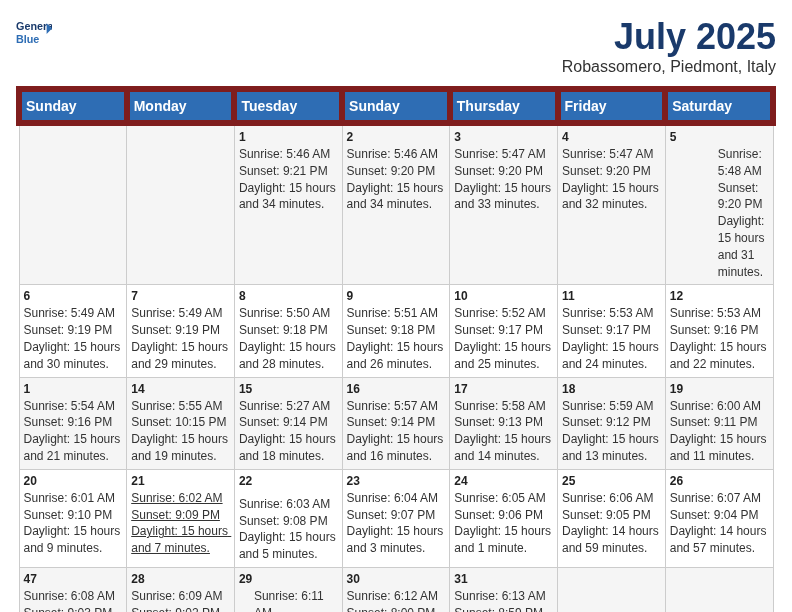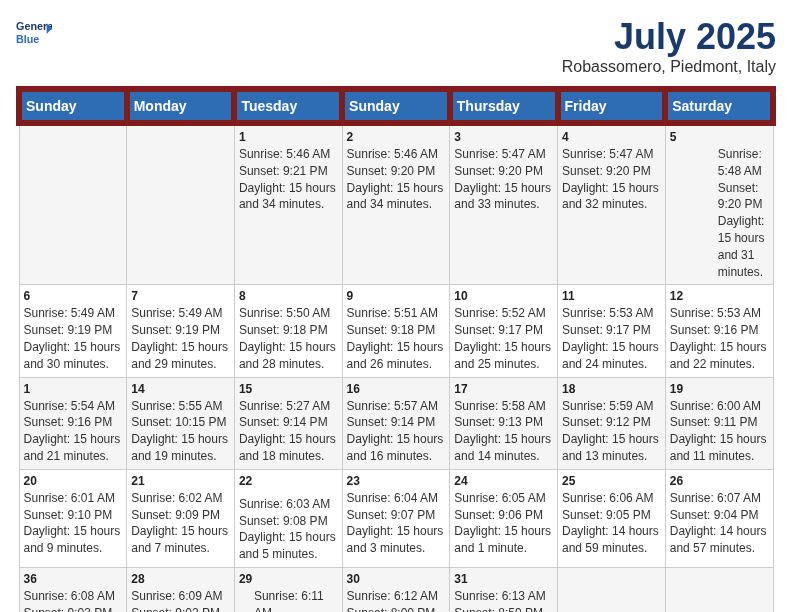--- a/index.html
+++ b/index.html
@@ -233,21 +233,21 @@
       </tr>
       <tr>
         <td>
           <span class="day-number">20</span>
           <div class="day-info" style="white-space: pre-wrap;">Sunrise: 6:01 AM
 Sunset: 9:10 PM
 Daylight: 15 hours and 9 minutes.</div>
         </td>
         <td>
           <span class="day-number">21</span>
-          <div class="day-info" style="white-space: pre-wrap;">Sunrise: 6:02 AM
+          <div class="day-info" style="white-space: pre-wrap; text-decoration: underline;">Sunrise: 6:02 AM
 Sunset: 9:09 PM
 Daylight: 15 hours and 7 minutes.</div>
         </td>
         <td>
           <span class="day-number">22</span>
           <div class="day-info" style="white-space: pre-wrap; margin-top: 8px;">Sunrise: 6:03 AM
 Sunset: 9:08 PM
 Daylight: 15 hours and 5 minutes.</div>
         </td>
         <td>
@@ -270,21 +270,21 @@
         </td>
         <td>
           <span class="day-number">26</span>
           <div class="day-info" style="white-space: pre-wrap;">Sunrise: 6:07 AM
 Sunset: 9:04 PM
 Daylight: 14 hours and 57 minutes.</div>
         </td>
       </tr>
       <tr>
         <td>
-          <span class="day-number">36</span>
+          <span class="day-number">47</span>
           <div class="day-info" style="white-space: pre-wrap;">Sunrise: 6:08 AM
 Sunset: 9:03 PM
 Daylight: 14 hours and 54 minutes.</div>
         </td>
         <td>
           <span class="day-number">28</span>
           <div class="day-info" style="white-space: pre-wrap;">Sunrise: 6:09 AM
 Sunset: 9:02 PM
 Daylight: 14 hours and 52 minutes.</div>
         </td>

